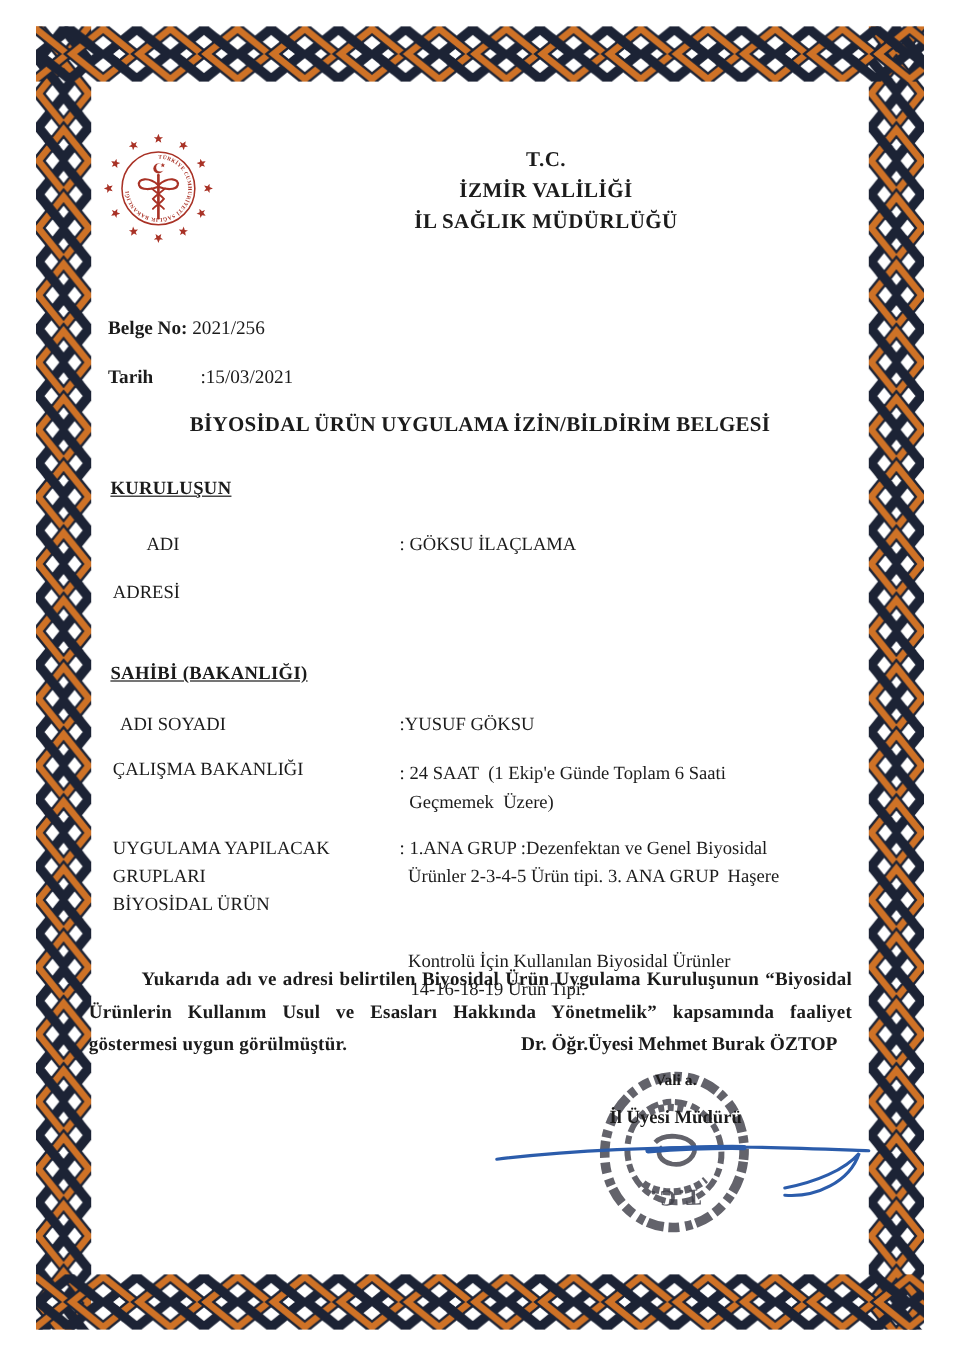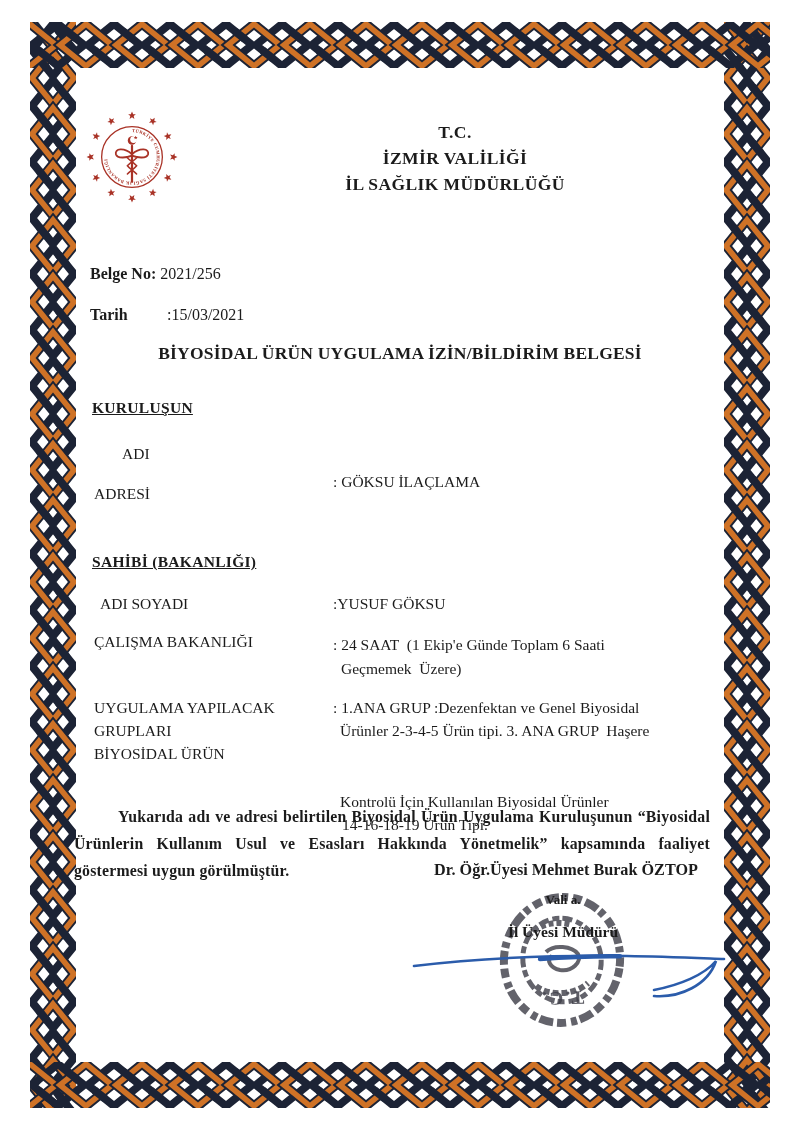--- a/index.html
+++ b/index.html
@@ -128,21 +128,21 @@
   <div class="abs meta-row" style="top:306px;">
     <span class="meta-label">Tarih</span>
   </div>
   <div class="abs" style="left:167px;top:306px;font-size:16px;">:15/03/2021</div>
 
   <div class="abs doc-title">BİYOSİDAL ÜRÜN UYGULAMA İZİN/BİLDİRİM BELGESİ</div>
 
   <div class="abs sec-head" style="top:399px;">KURULUŞUN</div>
 
   <div class="abs flabel" style="left:100px;top:445px;margin-left:22px;">ADI</div>
-  <div class="abs fvalue" style="top:445px;margin-top:28px;">: GÖKSU İLAÇLAMA</div>
+  <div class="abs fvalue" style="top:445px;">: GÖKSU İLAÇLAMA</div>
 
   <div class="abs flabel" style="left:94px;top:485px;">ADRESİ</div>
 
   <div class="abs sec-head" style="top:553px;">SAHİBİ (BAKANLIĞI)</div>
 
   <div class="abs flabel" style="left:100px;top:595px;">ADI SOYADI</div>
   <div class="abs fvalue" style="top:595px;">:YUSUF GÖKSU</div>
 
   <div class="abs flabel" style="left:94px;top:633px;">ÇALIŞMA BAKANLIĞI</div>
   <div class="abs fvalue" style="top:633px;">

